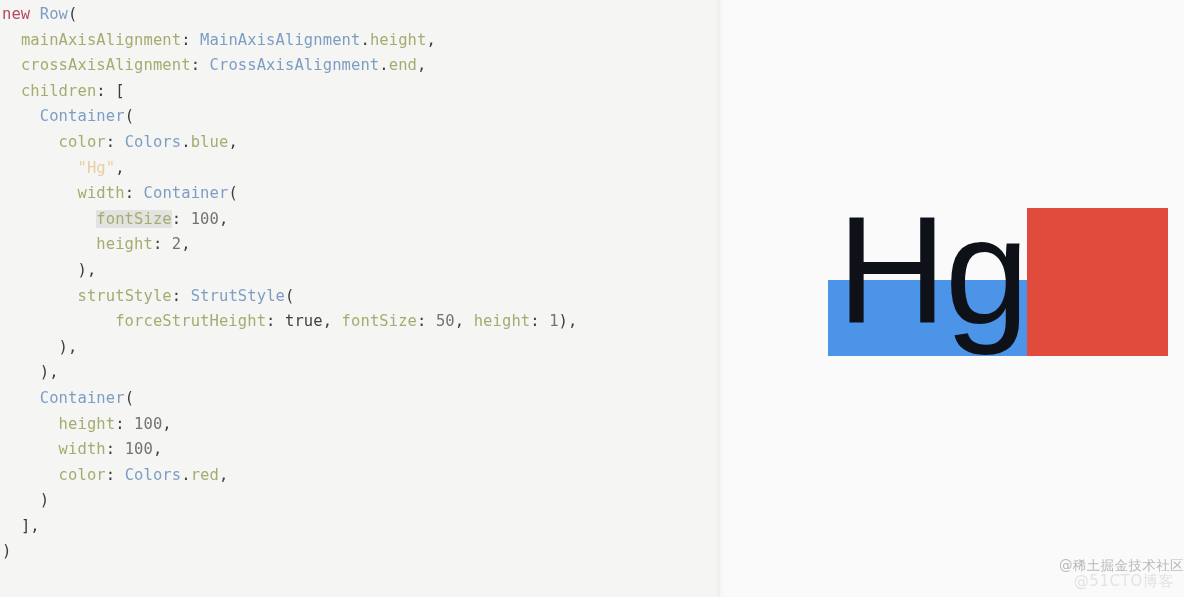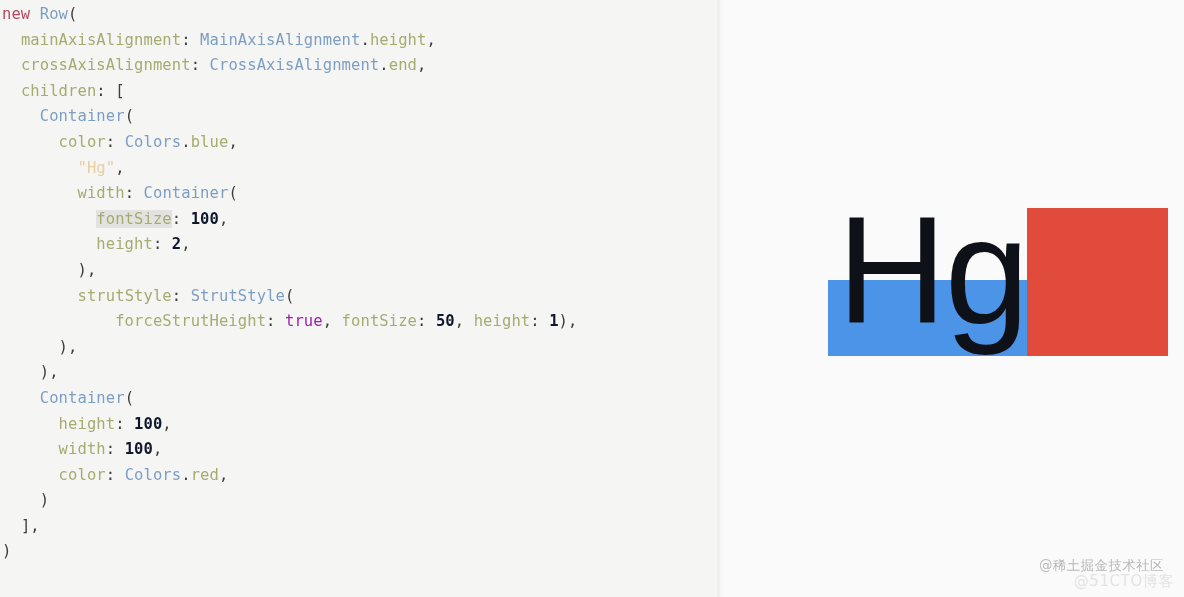--- a/index.html
+++ b/index.html
@@ -55,23 +55,23 @@
     white-space: pre;
     height: 25.6px;
     padding-left: 2px;
   }
 
   
   .t-kw    { color: #b5485f; }
   .t-cls   { color: #7d9ec4; }
   .t-prop  { color: #a7ab6f; }
   .t-punct { color: #3c3c3c; }
-  .t-num   { color: #0f172a; font-weight: bold; }
+  .t-num   { color: #737373; }
   .t-str   { color: #e8cfa0; }
-  .t-bool  { color: #a21caf; }
+  .t-bool  { color: #404040; }
   .t-plain { color: #4a4a4a; }
 
   .sel-caret {
     background: #e2e2e0;
     border-radius: 1px;
   }
 
   
   .preview-panel {
     position: absolute;
@@ -114,21 +114,21 @@
     line-height: 152px;
     font-weight: 400;
     color: #0e1117;
     letter-spacing: -2px;
     white-space: pre;
   }
 
   
   .watermark-primary {
     position: absolute;
-    right: 20px;
+    right: 0;
     bottom: 22px;
     font-family: "DejaVu Sans", sans-serif;
     font-size: 13.5px;
     color: #b9b9b9;
     letter-spacing: 0.4px;
     white-space: nowrap;
   }
   .watermark-secondary {
     position: absolute;
     right: 10px;

